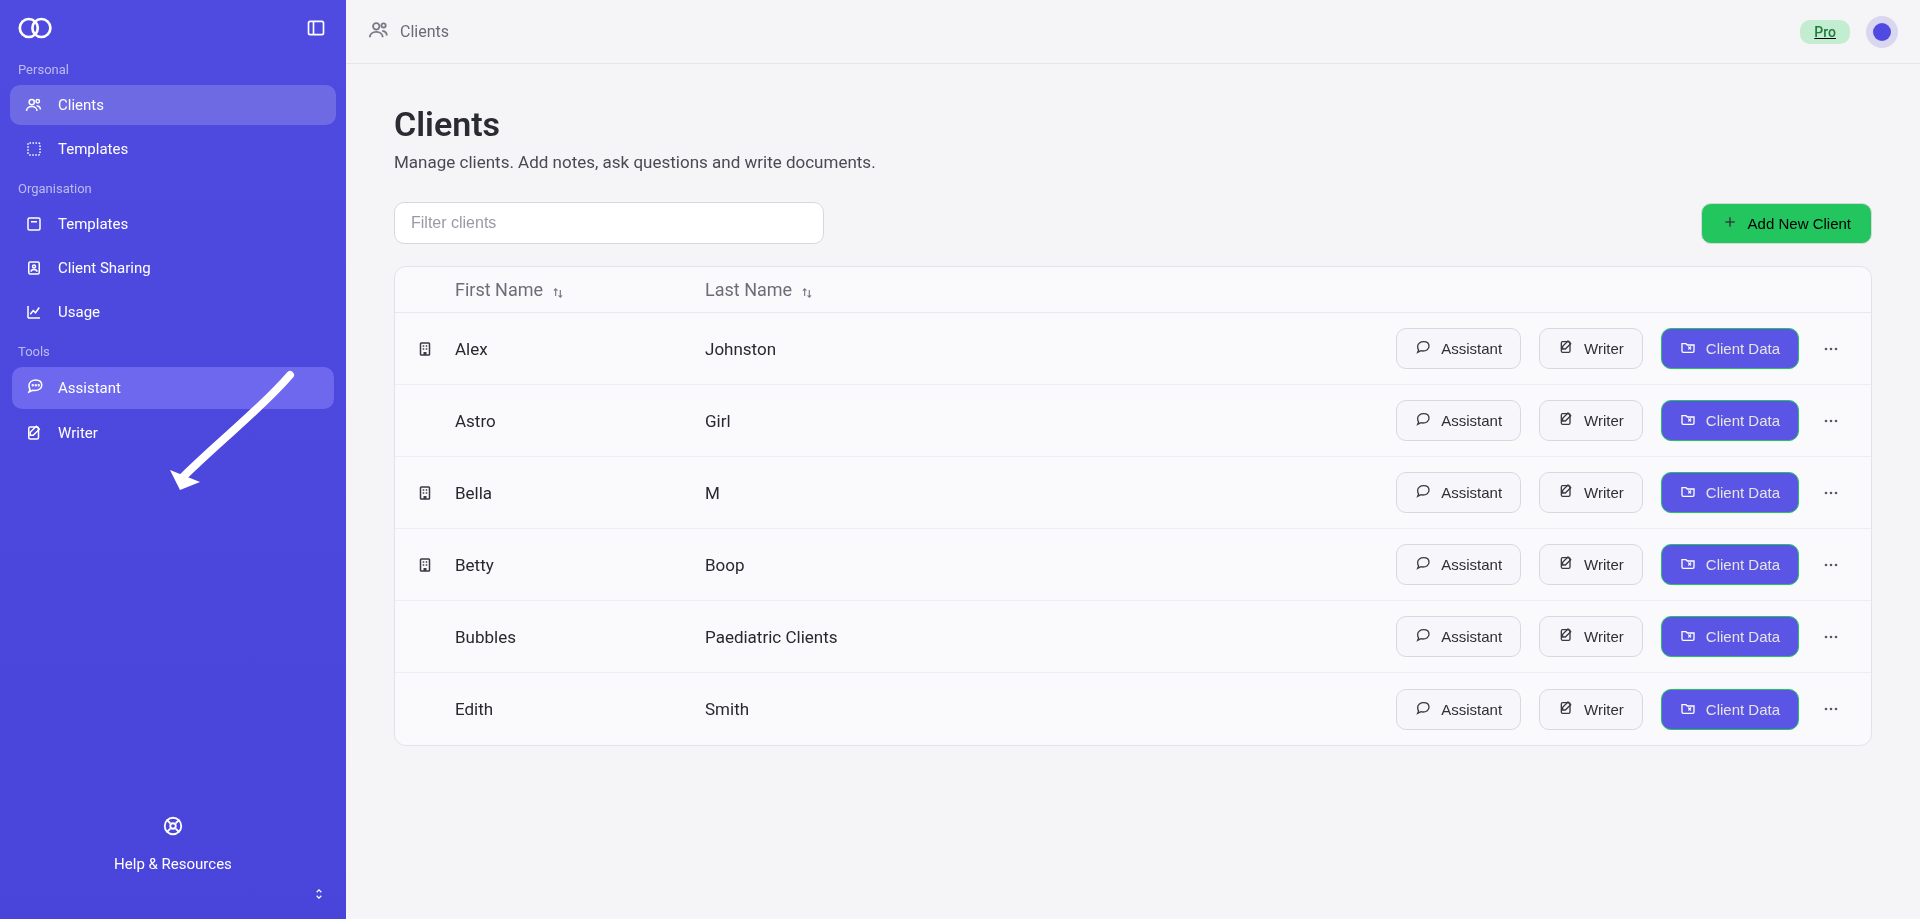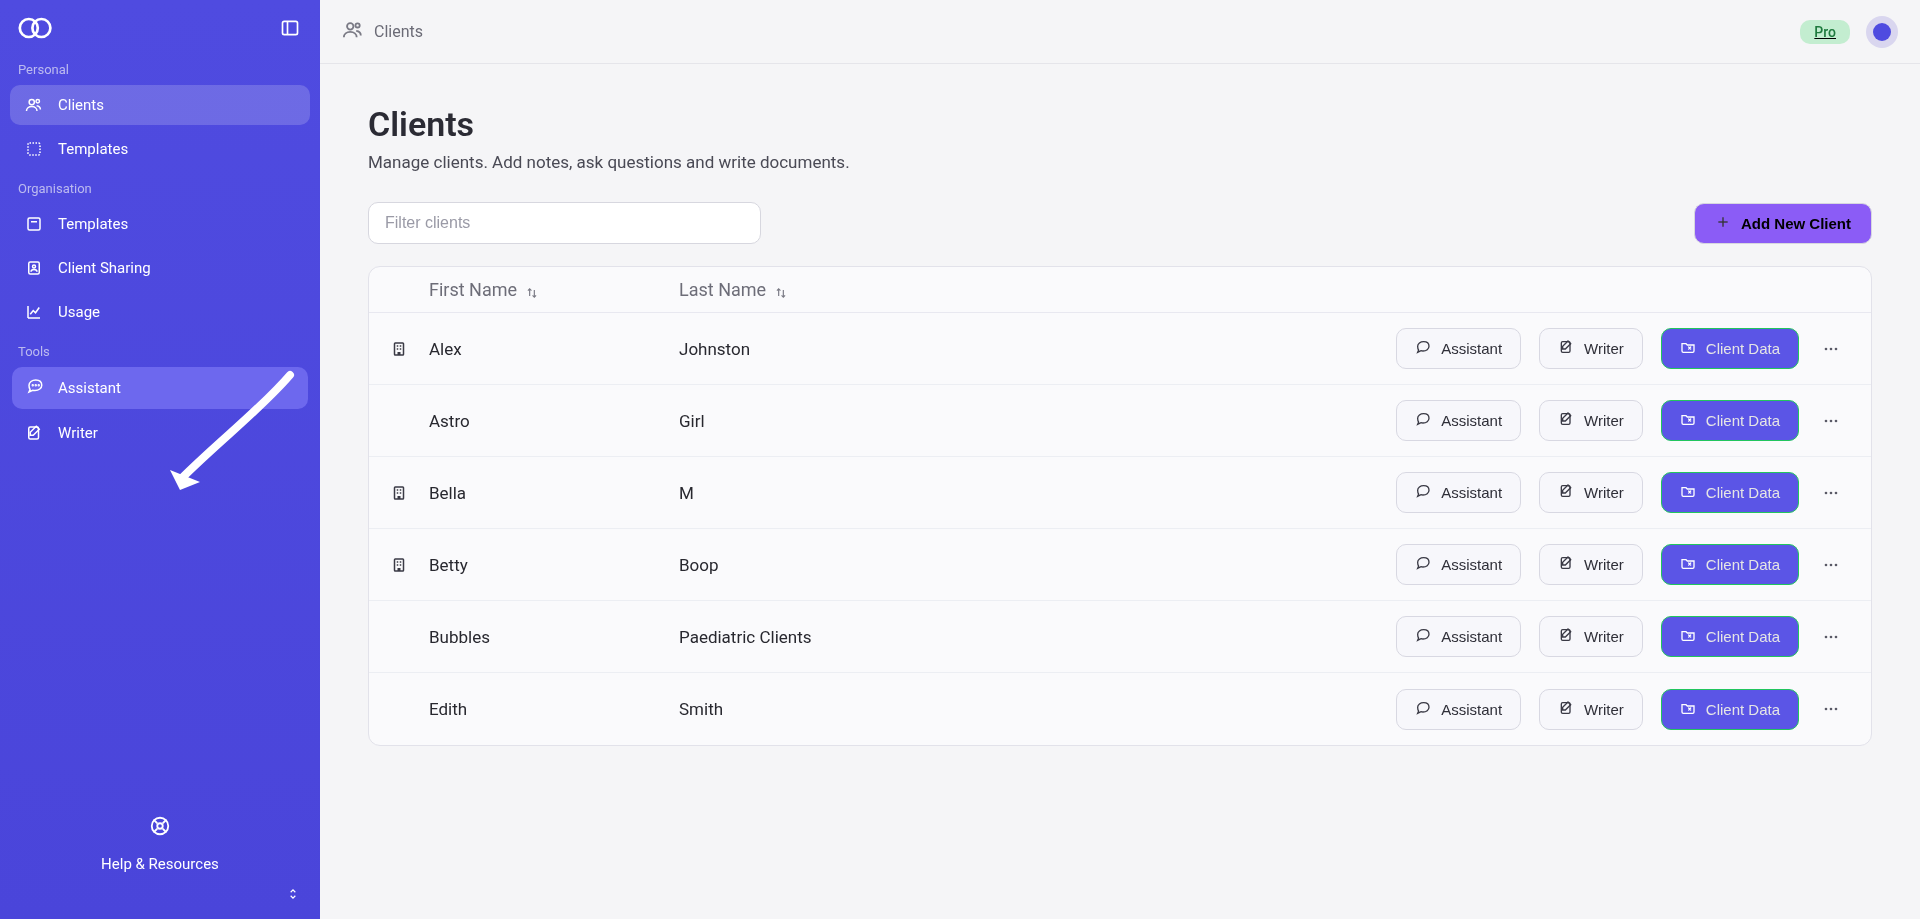--- a/index.html
+++ b/index.html
@@ -5,21 +5,21 @@
 * { box-sizing: border-box; margin: 0; padding: 0; }
 body {
   font-family: -apple-system, BlinkMacSystemFont, "Segoe UI", Roboto, Helvetica, Arial, sans-serif;
   display: flex;
   width: 1920px;
   height: 919px;
   background: #f5f5f7;
   overflow: hidden;
 }
 .sidebar {
-  width: 320px;
+  width: 346px;
   background: #4f46e5;
   background: linear-gradient(180deg, #4f4be0 0%, #4a45da 100%);
   color: #fff;
   display: flex;
   flex-direction: column;
   position: relative;
 }
 .sidebar-top {
   display: flex; align-items: center; justify-content: space-between;
   padding: 16px 18px 12px 18px;
@@ -85,39 +85,38 @@
   background:#c3edd0; color:#1f7a3e;
   border-radius:10px; padding:4px 14px; font-size:14px; font-weight:500;
 }
 .avatar { width:32px; height:32px; border-radius:50%; background:#d9d6ef; display:flex; align-items:center; justify-content:center; cursor:pointer; }
 .avatar-inner { width:18px; height:18px; border-radius:50%; background:#4f4be0; }
 .content { padding: 40px 48px; }
 .page-title { font-size:34px; font-weight:600; color:#2b2b34; margin-bottom:8px; }
 .page-subtitle { font-size:17px; color:#4a4a55; margin-bottom:30px; }
 .controls-row { display:flex; align-items:center; gap:16px; margin-bottom:22px; }
 .filter-input {
-  width: 393px;
+  width: 430px;
   padding: 11px 16px;
   font-size:16px;
   border: 1px solid #d7d7df;
   border-radius: 10px;
   background:#fff;
   color:#333;
 }
 .filter-input::placeholder { color:#9a9aa6; }
 .add-btn {
   margin-left:auto;
   display:flex; align-items:center; gap:10px;
   padding:10px 20px;
   border:1px solid #d7d7df;
   border-radius:10px;
-  background:#8b5cf6;
+  background:#22c55e;
   font-size:15px;
   cursor:pointer;
-  font-weight:bold;
 }
 .table {
   border:1px solid #e2e2ea;
   border-radius:12px;
   overflow:hidden;
   background:#fafafc;
 }
 .thead {
   display:grid;
   grid-template-columns: 60px 250px 410px 1fr;

